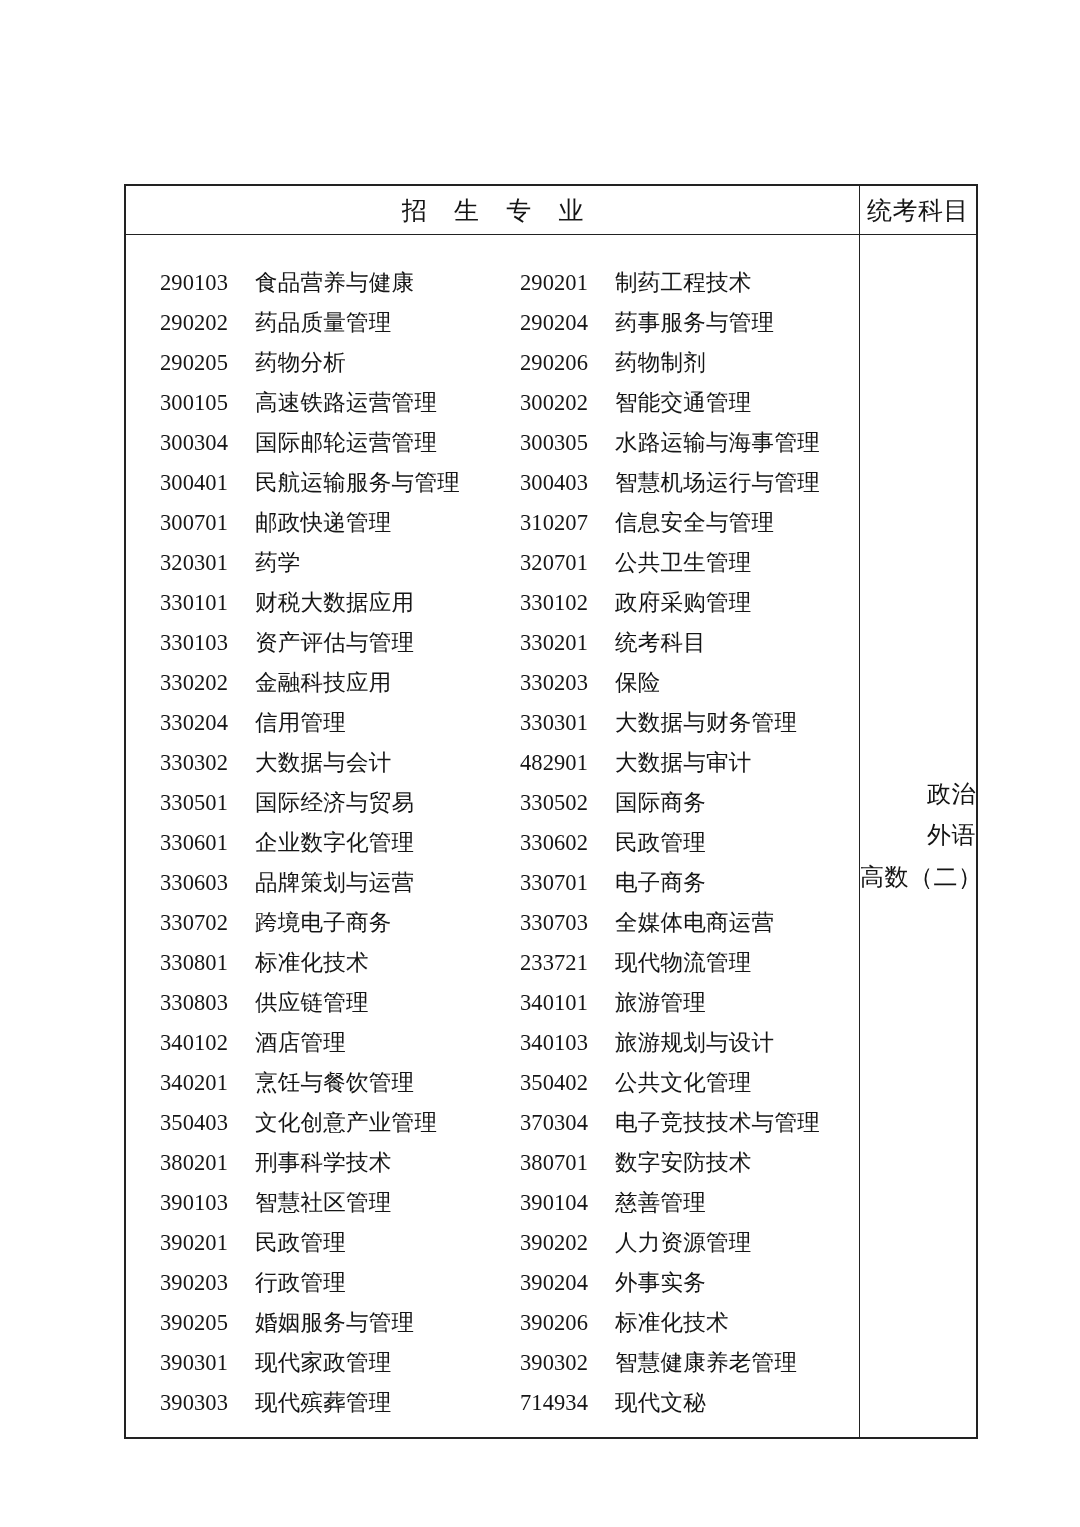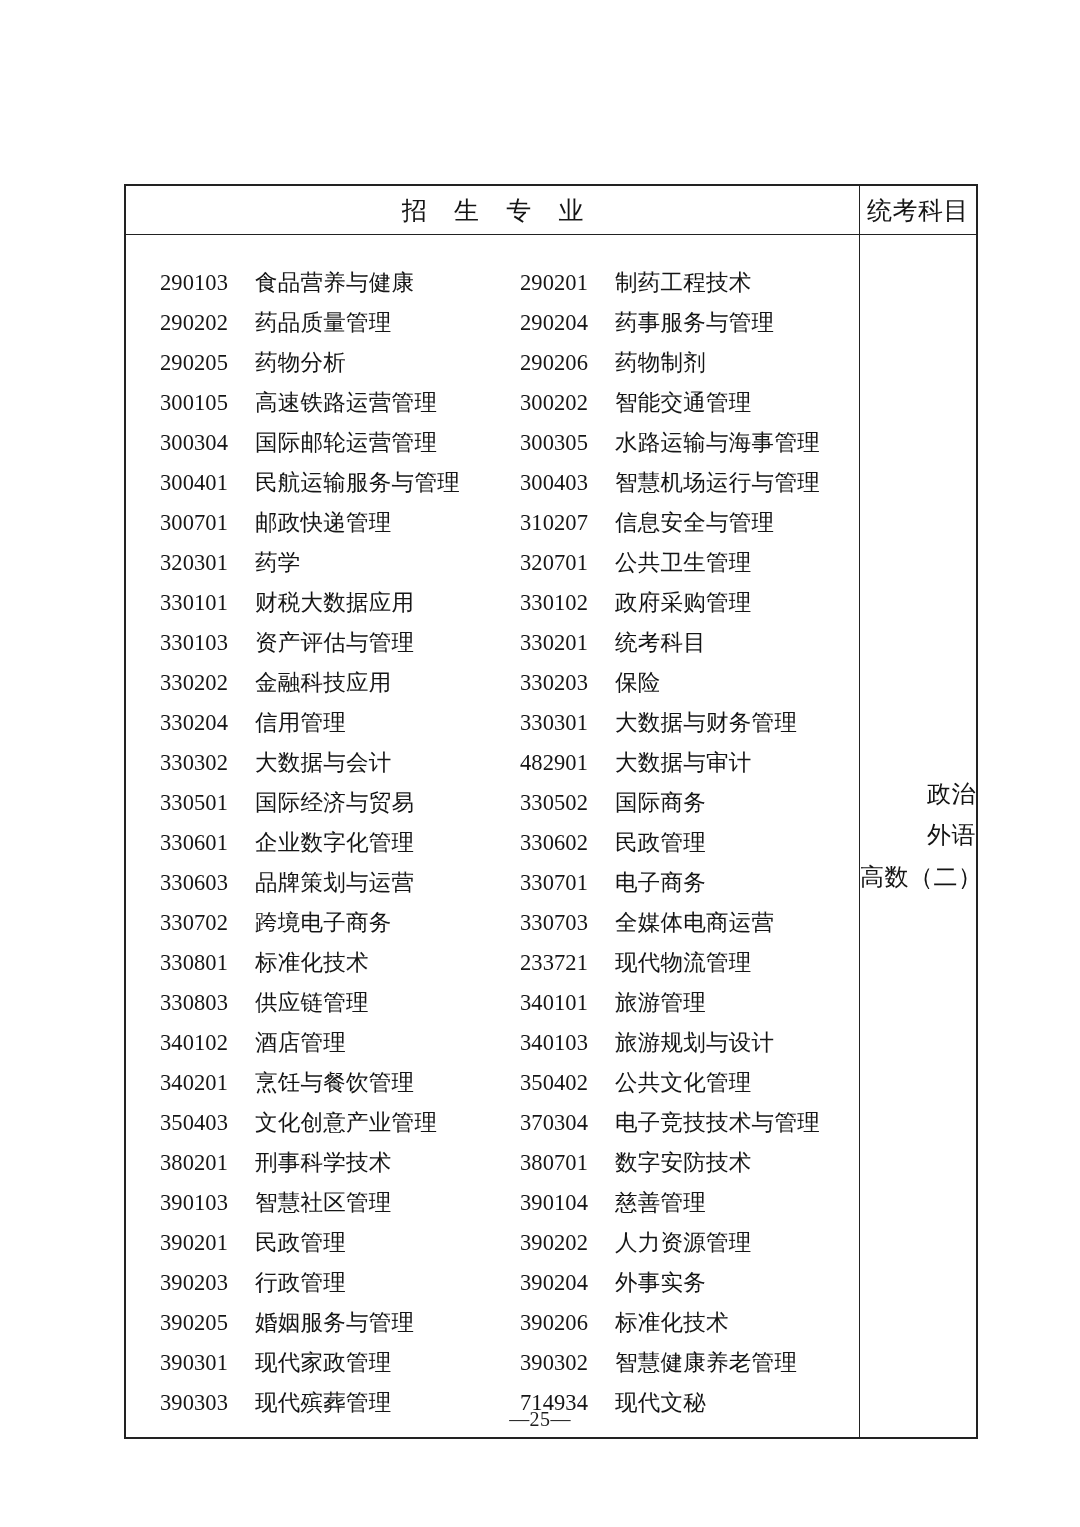--- a/index.html
+++ b/index.html
@@ -325,15 +325,14 @@
                 <div>政治</div>
                 <div>外语</div>
                 <div>高数（二）</div>
               </div>
           </td>
         </tr>
       </tbody>
     </table>
   </div>
 
-  <div class="page-number">—25—</div>
 
 </div>
 
 </body></html>

